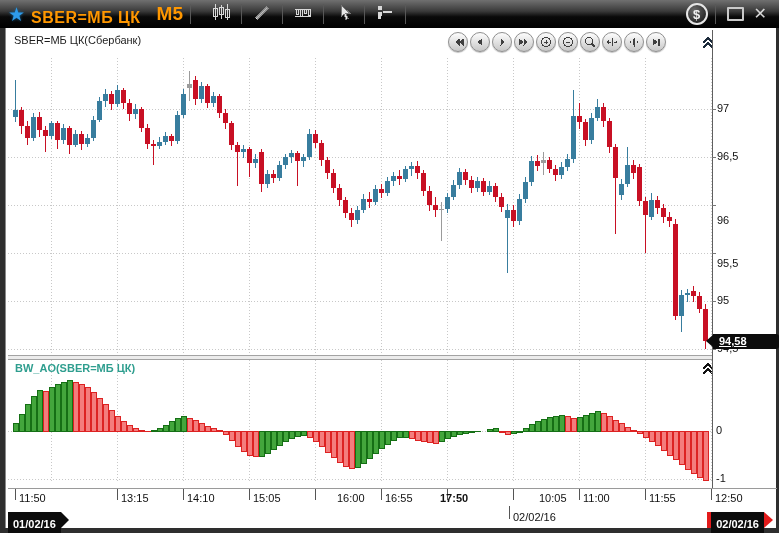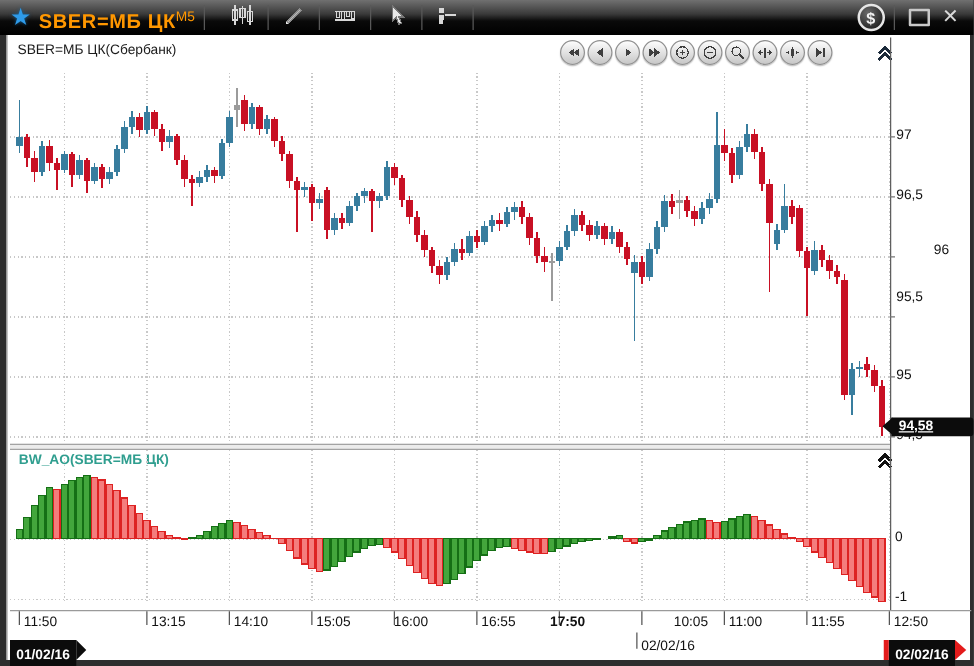--- a/index.html
+++ b/index.html
@@ -4,21 +4,21 @@
 <style>
   html,body{margin:0;padding:0;background:#444;}
   #win{position:relative;width:779px;height:533px;background:#2e2e2e;overflow:hidden;
        font-family:"Liberation Sans","DejaVu Sans",sans-serif;}
   
   #titlebar{position:absolute;left:0;top:0;width:779px;height:28px;
     background:linear-gradient(180deg,#707070 0%,#3a3a3a 40%,#0a0a0a 60%,#000 100%);
     display:flex;align-items:center;}
   #star{color:#2e9bea;font-size:19px;margin:0 6px 0 8px;text-shadow:0 0 3px #1366a0;}
   .tb-title{color:#ff9700;font-size:16px;font-weight:bold;letter-spacing:.5px;margin-top:7px;}
-  .tb-tf{color:#ff9700;font-size:11px;font-weight:normal;}
+  .tb-tf{color:#ff9700;font-size:19px;font-weight:bold;margin-left:16px;}
   .tb-sep{width:1px;height:20px;background:#585858;margin:0 7px;}
   .tool-btn{width:26px;height:24px;display:flex;align-items:center;justify-content:center;cursor:pointer;}
   #tb-tools{display:flex;align-items:center;margin-left:10px;}
   #tb-right{position:absolute;right:6px;top:0;height:28px;display:flex;align-items:center;}
   #dollar-btn{width:22px;height:22px;border-radius:50%;border:2px solid #e6e6e6;color:#f2f2f2;
     font-weight:bold;font-size:13px;display:flex;align-items:center;justify-content:center;
     box-sizing:border-box;background:radial-gradient(circle at 35% 30%,#6a6a6a,#111);}
   #restore-btn{width:13px;height:10px;border:2px solid #c9c9c9;border-radius:1px;margin:0 4px;}
   #close-btn{color:#d9d9d9;font-size:16px;font-weight:bold;padding:0 6px;line-height:26px;}
   
@@ -595,23 +595,23 @@
         <rect x="697" y="431.0" width="5" height="46.6" fill="#f47d7d" stroke="#dd2222" stroke-width="1"></rect>
         <rect x="703" y="431.0" width="5" height="49.9" fill="#f47d7d" stroke="#dd2222" stroke-width="1"></rect>
       </svg>
 
     <div id="axis-sep"></div>
     <div id="price-axis">
         <span class="plabel" style="top: 102px;">97</span>
         <span class="ptick" style="top: 109px;"></span>
         <span class="plabel" style="top: 150px;">96,5</span>
         <span class="ptick" style="top: 157px;"></span>
-        <span class="plabel" style="top: 194px; margin-left: 30px;">96</span>
+        <span class="plabel" style="top: 214px;">96</span>
         <span class="ptick" style="top: 205px;"></span>
-        <span class="plabel" style="top: 232px;">95,5</span>
+        <span class="plabel" style="top: 257px;">95,5</span>
         <span class="ptick" style="top: 253px;"></span>
         <span class="plabel" style="top: 294px;">95</span>
         <span class="ptick" style="top: 301px;"></span>
         <span class="plabel" style="top: 342px;">94,5</span>
         <span class="ptick" style="top: 349px;"></span>
       </div>
     <div id="ao-axis">
         <span class="alabel" style="top: 424px;">0</span>
         <span class="alabel" style="top: 472px;">-1</span>
       </div>
@@ -625,21 +625,21 @@
     <div id="time-axis">
         <span class="ttick" style="left: 15px;"></span>
         <span class="tlabel" style="left: 19px;">11:50</span>
         <span class="ttick" style="left: 117px;"></span>
         <span class="tlabel" style="left: 121px;">13:15</span>
         <span class="ttick" style="left: 183px;"></span>
         <span class="tlabel" style="left: 187px;">14:10</span>
         <span class="ttick" style="left: 249px;"></span>
         <span class="tlabel" style="left: 253px;">15:05</span>
         <span class="ttick" style="left: 315px;"></span>
-        <span class="tlabel" style="left: 315px; text-align: right;">16:00</span>
+        <span class="tlabel" style="left: 337px; text-align: right;">16:00</span>
         <span class="ttick" style="left: 381px;"></span>
         <span class="tlabel" style="left: 385px;">16:55</span>
         <span class="ttick" style="left: 447px;"></span>
         <span class="tlabel" style="left: 440px; font-weight: bold;">17:50</span>
         <span class="ttick" style="left: 513px;"></span>
         <span class="tlabel" style="left: 517px; margin-left: 22px;">10:05</span>
         <span class="ttick" style="left: 579px;"></span>
         <span class="tlabel" style="left: 583px; text-align: right;">11:00</span>
         <span class="ttick" style="left: 645px;"></span>
         <span class="tlabel" style="left: 649px;">11:55</span>

